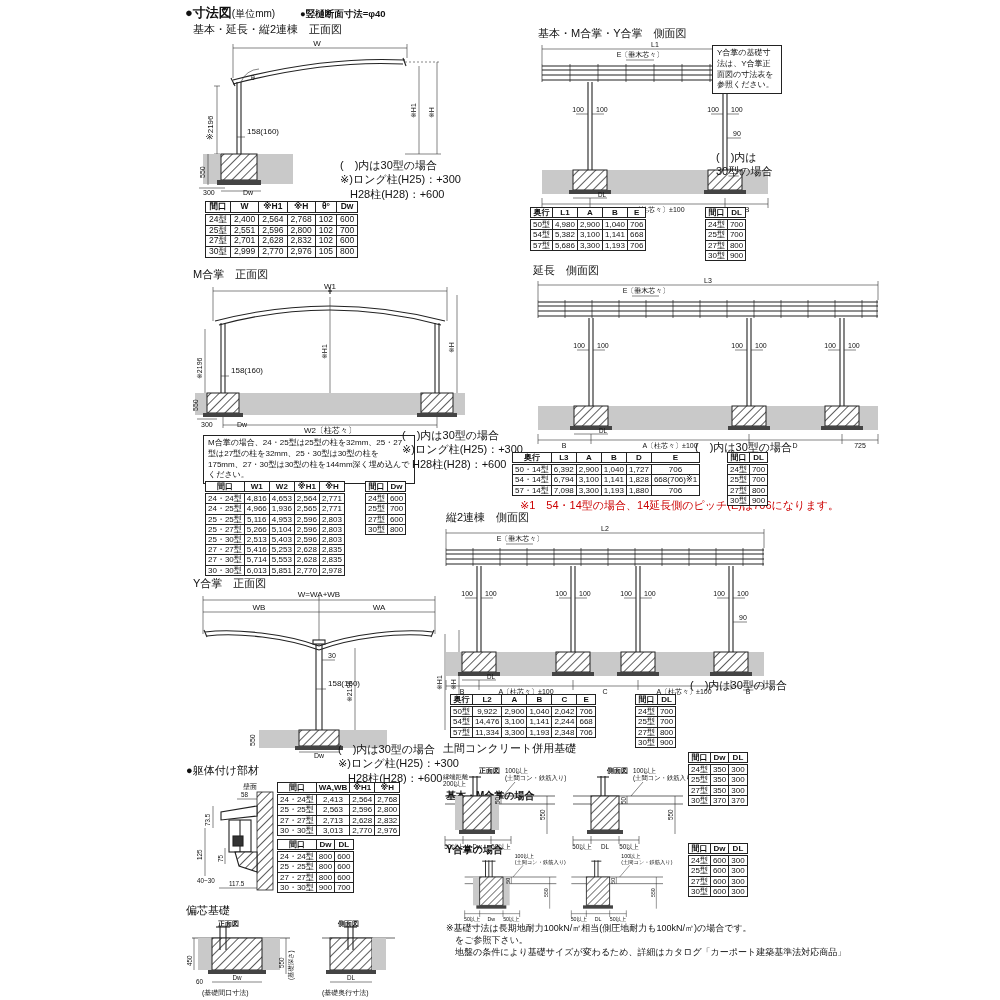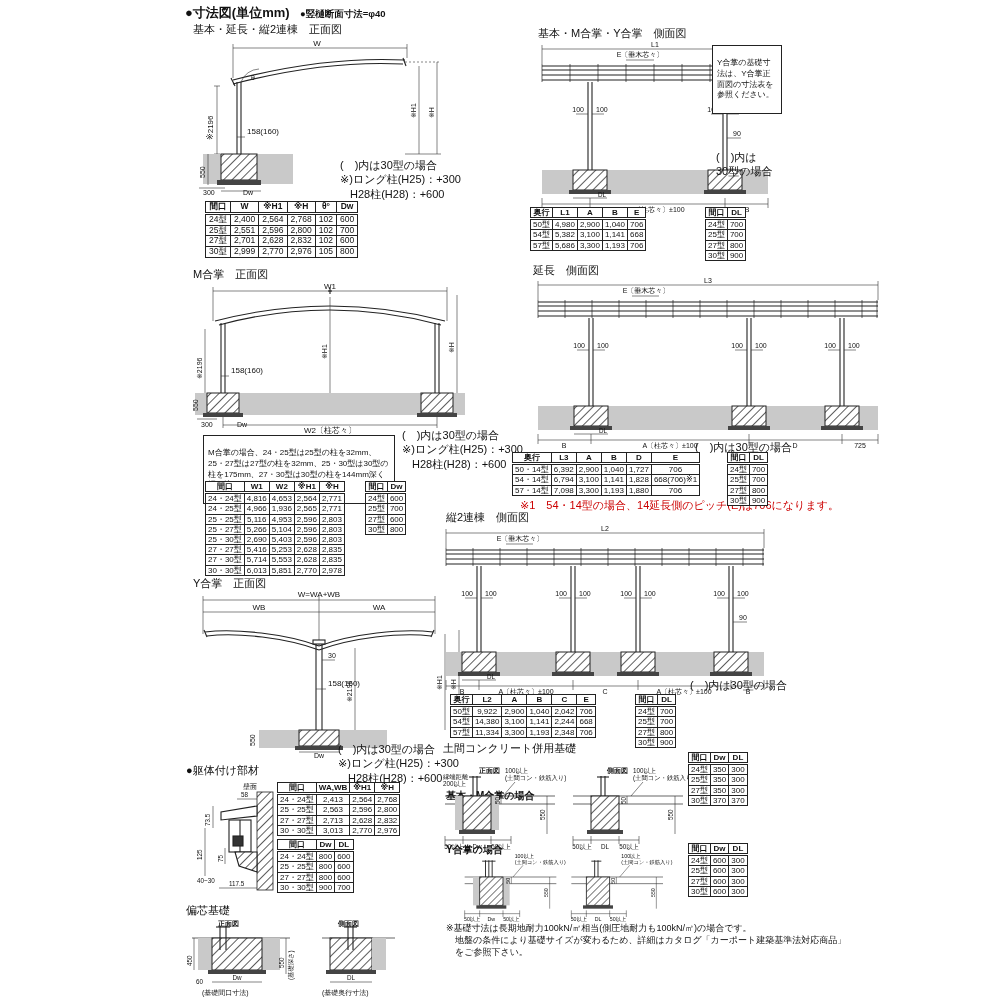--- a/index.html
+++ b/index.html
@@ -1,25 +1,25 @@
 <!DOCTYPE html>
 <html><head>
 <meta charset="utf-8">
 <style>
 *{margin:0;padding:0;box-sizing:border-box}
 html,body{background:#fff}
 body{width:1000px;height:1000px;position:relative;font-family:"Liberation Sans","DejaVu Sans",sans-serif;color:#111}
 .abs{position:absolute}
 .title{font-weight:bold;font-size:13px;white-space:nowrap}
-.title small{font-weight:bold;font-size:13px}
+.title small{font-weight:normal;font-size:10px}
 .subnote{font-weight:bold;font-size:9.5px;white-space:nowrap}
 .h{font-weight:normal;font-size:11px;white-space:nowrap}
 .h2{font-weight:bold;font-size:10px;white-space:nowrap}
 .note{font-size:11px;line-height:1.3;white-space:nowrap}
-.notebox{border:1px solid #222;font-size:8px;line-height:1.35;padding:12px 4px;background:#fff}
+.notebox{border:1px solid #222;font-size:8px;line-height:1.35;padding:2px 4px;background:#fff}
 .red{color:#c00}
 table.dim{border-collapse:collapse;border:1.5px solid #222;background:#fff}
 table.dim th,table.dim td{border:1px solid #222;font-size:8.5px;line-height:1.15;padding:0 3px;text-align:center;white-space:nowrap}
 table.dim thead th{border-bottom:3px double #222;font-weight:bold}
 table.sm th,table.sm td{font-size:8px;padding:0 2px}
 svg{overflow:visible;display:block}
 svg text{font-size:8px;fill:#111}
 svg .t7{font-size:7px}
 svg .t6{font-size:6.3px}
 .ln{stroke:#222;stroke-width:1.1;fill:none}
@@ -184,21 +184,21 @@
   <line class="dm" x1="2" y1="138" x2="22" y2="138"></line>
   <text class="t7" x="6" y="146">300</text>
   <text class="t7" x="42" y="146">Dw</text>
   <g class="dm">
       <line x1="28" y1="144" x2="242" y2="144"></line>
       <line x1="28" y1="136" x2="28" y2="147"></line>
       <line x1="242" y1="136" x2="242" y2="147"></line>
     </g>
   <text x="135" y="152" text-anchor="middle">W2〔柱芯々〕</text>
 </svg>
-<div class="abs notebox" style="left:203px;top:435px;width:192px">M合掌の場合、24・25型は25型の柱を32mm、25・27型は27型の柱を32mm、25・30型は30型の柱を175mm、27・30型は30型の柱を144mm深く埋め込んでください。</div>
+<div class="abs notebox" style="left:203px;top:435px;width:212px">M合掌の場合、24・25型は25型の柱を32mm、25・27型は27型の柱を32mm、25・30型は30型の柱を175mm、27・30型は30型の柱を144mm深く埋め込んでください。</div>
 <div class="abs note" style="left:402px;top:428px">
   <div>(　)内は30型の場合</div>
   <div>※)ロング柱(H25)：+300</div>
   <div style="padding-left:10px">H28柱(H28)：+600</div>
 </div>
 <table class="dim sm abs" style="left:205px;top:481px">
     <thead>
       <tr>
         <th>間口</th>
         <th>W1</th>
@@ -231,21 +231,21 @@
       </tr>
       <tr>
         <td>25・27型</td>
         <td>5,266</td>
         <td>5,104</td>
         <td>2,596</td>
         <td>2,803</td>
       </tr>
       <tr>
         <td>25・30型</td>
-        <td>2,690</td>
+        <td>2,513</td>
         <td>5,403</td>
         <td>2,596</td>
         <td>2,803</td>
       </tr>
       <tr>
         <td>27・27型</td>
         <td>5,416</td>
         <td>5,253</td>
         <td>2,628</td>
         <td>2,835</td>
@@ -844,21 +844,21 @@
       <tr>
         <td>50型</td>
         <td>9,922</td>
         <td>2,900</td>
         <td>1,040</td>
         <td>2,042</td>
         <td>706</td>
       </tr>
       <tr>
         <td>54型</td>
-        <td>14,380</td>
+        <td>14,476</td>
         <td>3,100</td>
         <td>1,141</td>
         <td>2,244</td>
         <td>668</td>
       </tr>
       <tr>
         <td>57型</td>
         <td>11,334</td>
         <td>3,300</td>
         <td>1,193</td>
@@ -1093,15 +1093,15 @@
       <tr>
         <td>30型</td>
         <td>600</td>
         <td>300</td>
       </tr>
     </tbody>
   </table>
 
 <div class="abs" style="left:446px;top:922px;font-size:9px;line-height:1.35">
   <div>※基礎寸法は長期地耐力100kN/㎡相当(側圧地耐力も100kN/㎡)の場合です。</div>
+  <div>　をご参照下さい。</div>
   <div>　地盤の条件により基礎サイズが変わるため、詳細はカタログ「カーポート建築基準法対応商品」</div>
-  <div>　をご参照下さい。</div>
 </div>
 
 </body></html>

